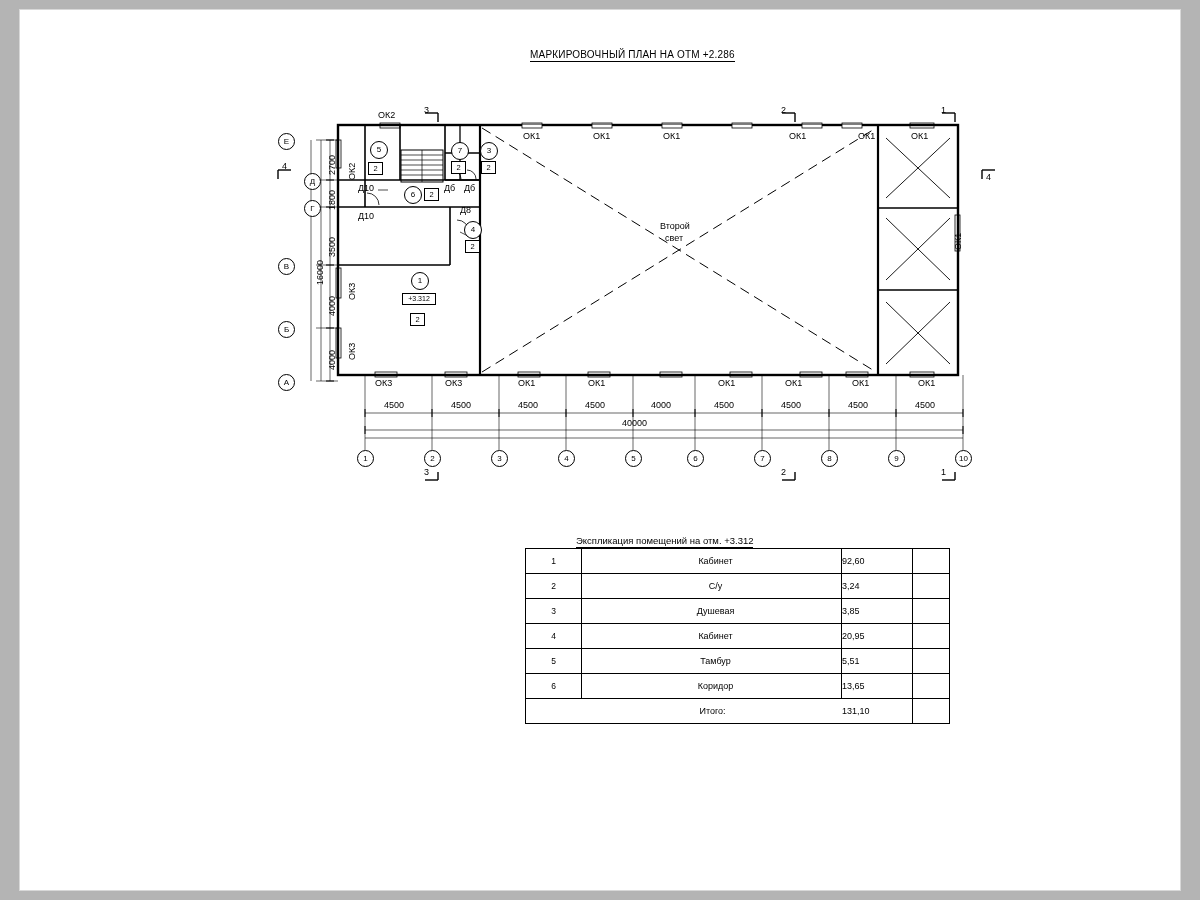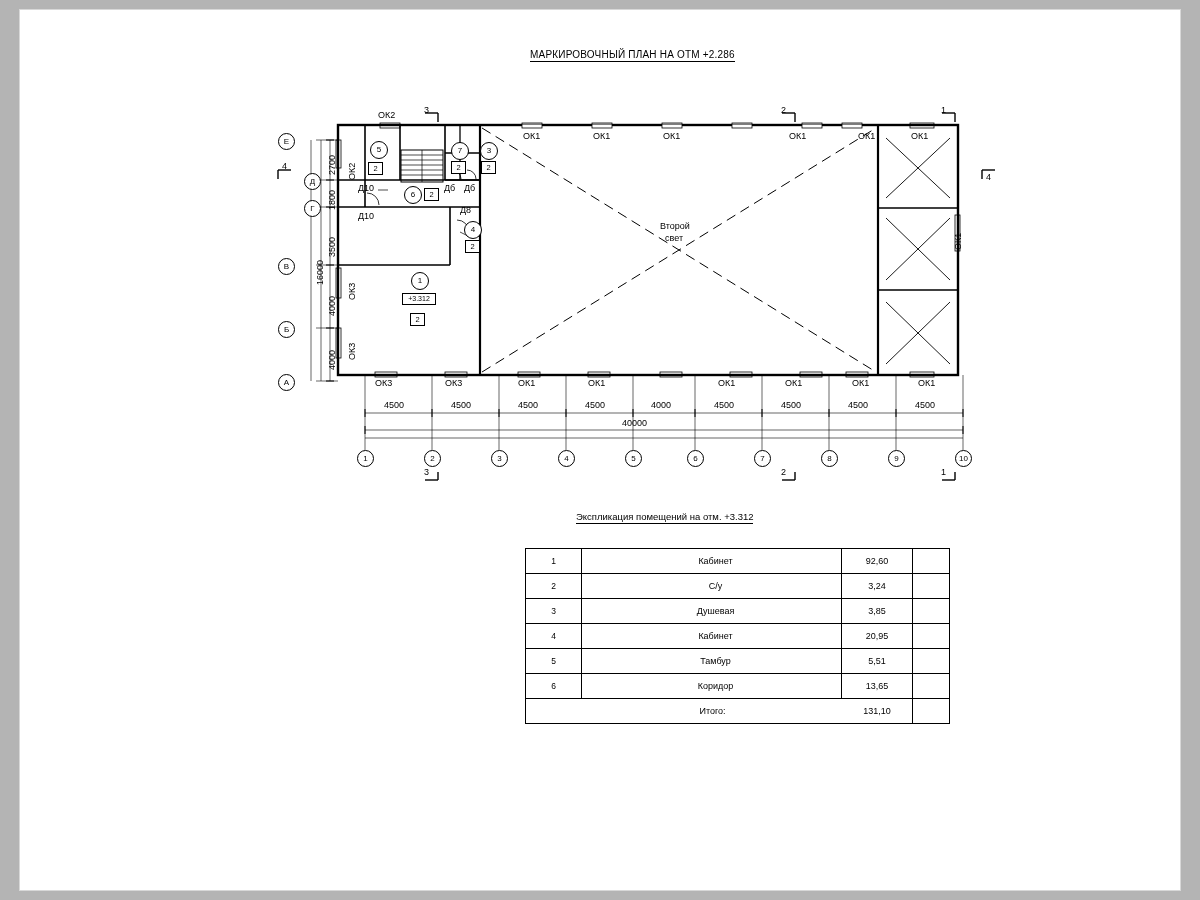--- a/index.html
+++ b/index.html
@@ -33,21 +33,21 @@
 
   
   #plan-title {
     left: 510px; top: 40px;
     font-size: 10px;
     letter-spacing: .2px;
     border-bottom: 1px solid #000;
     padding-bottom: 1px;
   }
   #table-title {
-    left: 556px; top: 502px;
+    left: 556px; top: 526px;
     font-size: 9.5px;
     border-bottom: 1px solid #000;
     padding-bottom: 1px;
   }
 
   
   .axis-circle {
     position: absolute;
     width: 15px; height: 15px;
     border: 1px solid #000;
@@ -101,21 +101,21 @@
   }
   #exp-table td, #exp-table th {
     border: 1px solid #000;
     color: #000;
     font-weight: normal;
     padding: 0;
     height: 24px;
   }
   .c-num { width: 55px; text-align: center; font-size: 8.5px; }
   .c-name { width: 245px; text-align: center; padding-left: 8px !important; }
-  .c-area { width: 70px; text-align: center; }
+  .c-area { width: 70px; }
   .c-cat  { width: 36px; text-align: center; font-size: 8.5px; }
   .hdr td { text-align: center; height: 36px; line-height: 1.15; }
   .total-label { text-align: center; padding-right: 6px !important; }
   svg { position: absolute; left: 0; top: 0; overflow: visible; }
 </style>
 </head>
 <body>
 
 <div id="sheet">
 

